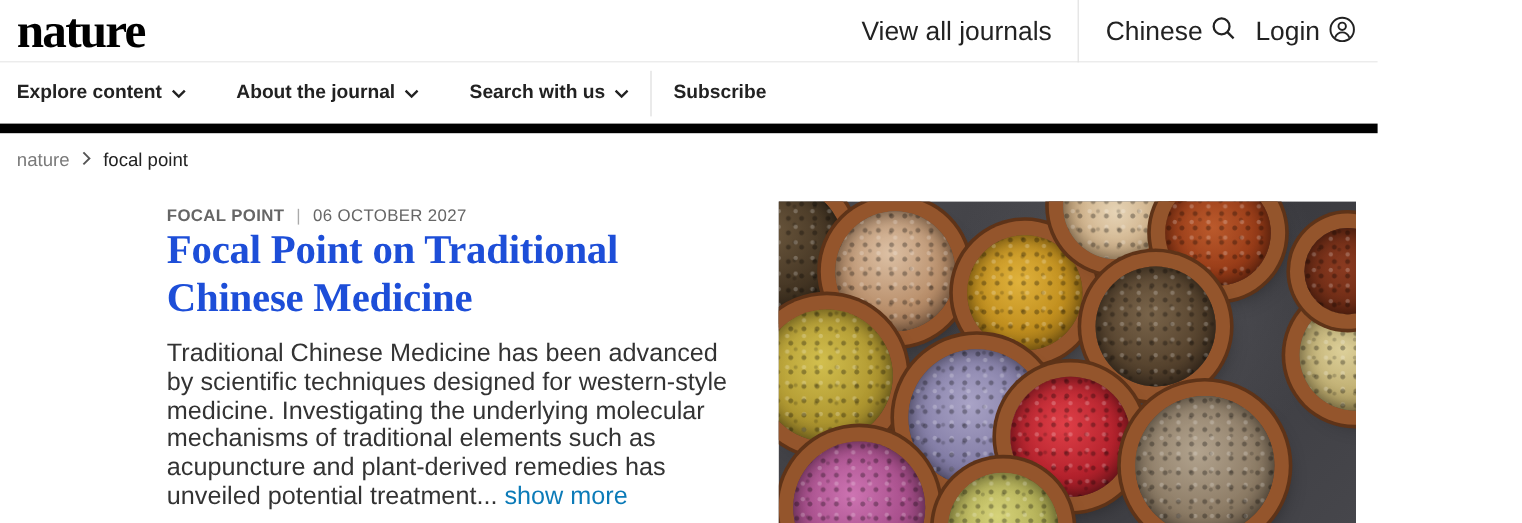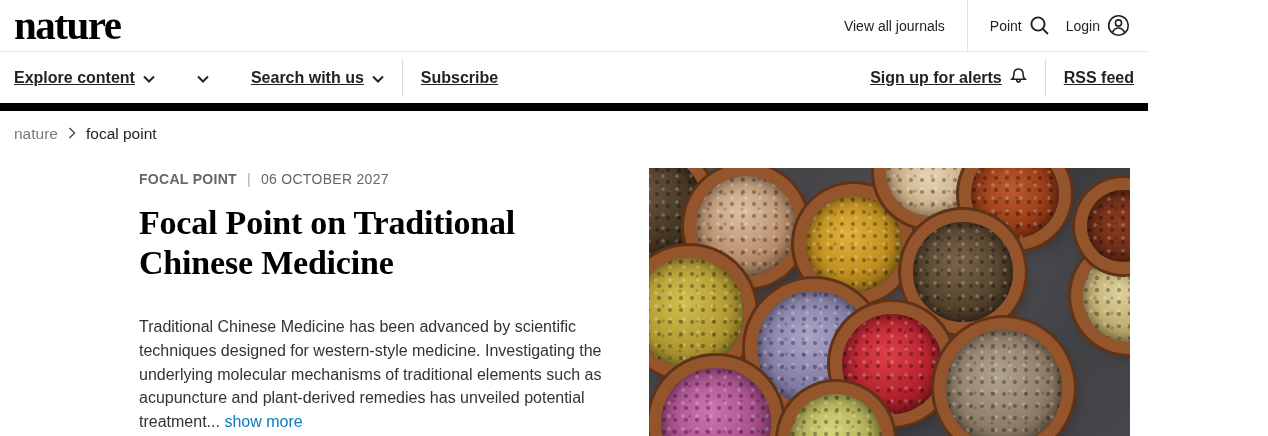--- a/index.html
+++ b/index.html
@@ -6,51 +6,51 @@
   html,body { width:1268px; height:436px; overflow:hidden; background:#fff;
     font-family:"Liberation Sans","DejaVu Sans",sans-serif; color:#222; }
   .page { position:relative; width:1148px; height:436px; }
 
   
   .site-header { position:absolute; top:0; left:0; right:0; height:52px;
     display:flex; align-items:center; border-bottom:1px solid #e8e8e8; padding:0 14px; }
   .logo { font-family:"Liberation Serif","DejaVu Serif",serif; font-weight:700;
     font-size:41px; letter-spacing:-1.5px; color:#000; line-height:1; cursor:pointer; }
   .header-right { margin-left:auto; display:flex; align-items:center; height:100%; }
-  .hlink { display:flex; align-items:center; gap:7px; font-size:14px; color:#222;
+  .hlink { display:flex; gap:7px; font-size:22px; color:#222;
     cursor:pointer; padding:0 4px; }
   .vdiv-full { width:1px; height:52px; background:#e0e0e0; margin:0 18px; }
   .hlink svg { display:block; }
 
   
   .journal-nav { position:absolute; top:53px; left:0; right:0; height:50px;
     display:flex; align-items:center; padding:0 14px; }
   .nav-item { display:flex; align-items:center; gap:8px; font-size:16px; font-weight:700;
     color:#222; cursor:pointer; background:none; border:none;
-    font-family:"Liberation Sans","DejaVu Sans",sans-serif;text-decoration:underline; }
+    font-family:"Liberation Sans","DejaVu Sans",sans-serif; }
   .nav-gap { width:42px; }
   .vdiv { width:1px; height:38px; background:#dcdcdc; margin:0 18px; }
   .nav-right { margin-left:auto; display:flex; align-items:center; }
   .black-bar { position:absolute; top:103px; left:0; right:0; height:8px; background:#000; }
 
   
   .breadcrumb { position:absolute; top:125px; left:14px; display:flex;
     align-items:center; gap:10px; font-size:15.5px; }
   .crumb-parent { color:#7a7a7a; cursor:pointer; }
   .crumb-current { color:#222; }
 
   
   .article { position:absolute; left:139px; top:171px; width:487px; }
   .kicker-row { display:flex; align-items:center; gap:10px; font-size:14px;
     color:#666; letter-spacing:.3px; }
   .kicker { font-weight:700; }
   .kicker-sep { color:#aaa; }
-  .title { margin-top:16px; font-family:"Liberation Serif","DejaVu Serif",serif;
-    font-weight:700; font-size:34px; line-height:40px; color:#000000; letter-spacing:-.2px; }
-  .excerpt { margin-top:32px; font-size:16px; line-height:23.8px; color:#333; }
+  .title { margin-top:2px; font-family:"Liberation Serif","DejaVu Serif",serif;
+    font-weight:700; font-size:34px; line-height:40px; color:#1d4ed8; letter-spacing:-.2px; }
+  .excerpt { margin-top:14px; font-size:21px; line-height:23.8px; color:#333; }
   .show-more { cursor:pointer; }
 
   
   .photo { position:absolute; left:649px; top:168px; width:481px; height:268px;
     overflow:hidden; background:
       radial-gradient(circle at 62% 30%, #55555a 0%, transparent 45%),
       linear-gradient(135deg,#4b4b50 0%, #3a3a3f 55%, #46464b 100%); }
   .bowl { position:absolute; border-radius:50%;
     box-shadow: 0 0 0 12px #94552c, 0 0 0 15px #5e3318, 8px 10px 18px rgba(0,0,0,.45),
       inset 0 0 16px rgba(0,0,0,.55); }
@@ -67,21 +67,21 @@
 <div class="page">
 
   <header class="site-header">
     <div class="logo">nature</div>
     <div class="header-right">
       <span class="hlink">
         <span>View all journals</span>
       </span>
       <span class="vdiv-full"></span>
       <span class="hlink">
-        <span>Point</span>
+        <span>Chinese</span>
         <span>
           <svg width="22" height="22" viewBox="0 0 22 22" fill="none" stroke="#222" stroke-width="1.9">
             <circle cx="9" cy="9" r="6.6"></circle>
               <line x1="13.8" y1="13.8" x2="19" y2="19"></line>
           </svg>
         </span>
       </span>
       <span class="hlink" style="margin-left:7px">
         <span>Login</span>
         <span>
@@ -99,54 +99,40 @@
     <button class="nav-item">
       <span>Explore content</span>
       <span>
         <svg width="12" height="8" viewBox="0 0 12 8" fill="none" stroke="#222" stroke-width="2">
             <path d="M1 1.5l5 5 5-5"></path>
           </svg>
       </span>
     </button>
     <span class="nav-gap"></span>
     <button class="nav-item">
+      <span>About the journal</span>
       <span>
         <svg width="12" height="8" viewBox="0 0 12 8" fill="none" stroke="#222" stroke-width="2">
             <path d="M1 1.5l5 5 5-5"></path>
           </svg>
       </span>
     </button>
     <span class="nav-gap"></span>
     <button class="nav-item">
       <span>Search with us</span>
       <span>
         <svg width="12" height="8" viewBox="0 0 12 8" fill="none" stroke="#222" stroke-width="2">
             <path d="M1 1.5l5 5 5-5"></path>
           </svg>
       </span>
     </button>
     <span class="vdiv"></span>
     <button class="nav-item">
       <span>Subscribe</span>
     </button>
-    <div class="nav-right">
-      <button class="nav-item">
-        <span>Sign up for alerts</span>
-        <span>
-          <svg width="17" height="18" viewBox="0 0 17 18" fill="none" stroke="#222" stroke-width="1.6">
-            <path d="M8.5 2c-3 0-4.6 2.2-4.6 5.4 0 2.3-.8 3.8-1.9 4.8h13c-1.1-1-1.9-2.5-1.9-4.8C13.1 4.2 11.5 2 8.5 2z"></path>
-            <path d="M6.6 12.6c0 1.5.8 2.5 1.9 2.5s1.9-1 1.9-2.5"></path>
-          </svg>
-        </span>
-      </button>
-      <span class="vdiv"></span>
-      <button class="nav-item">
-        <span>RSS feed</span>
-      </button>
-    </div>
   </nav>
   <div class="black-bar"></div>
 
   <div class="breadcrumb">
     <span class="crumb-parent">nature</span>
     <span>
       <svg width="8" height="12" viewBox="0 0 8 12" fill="none" stroke="#555" stroke-width="1.6">
           <path d="M1.5 1l5 5-5 5"></path>
         </svg>
     </span>

